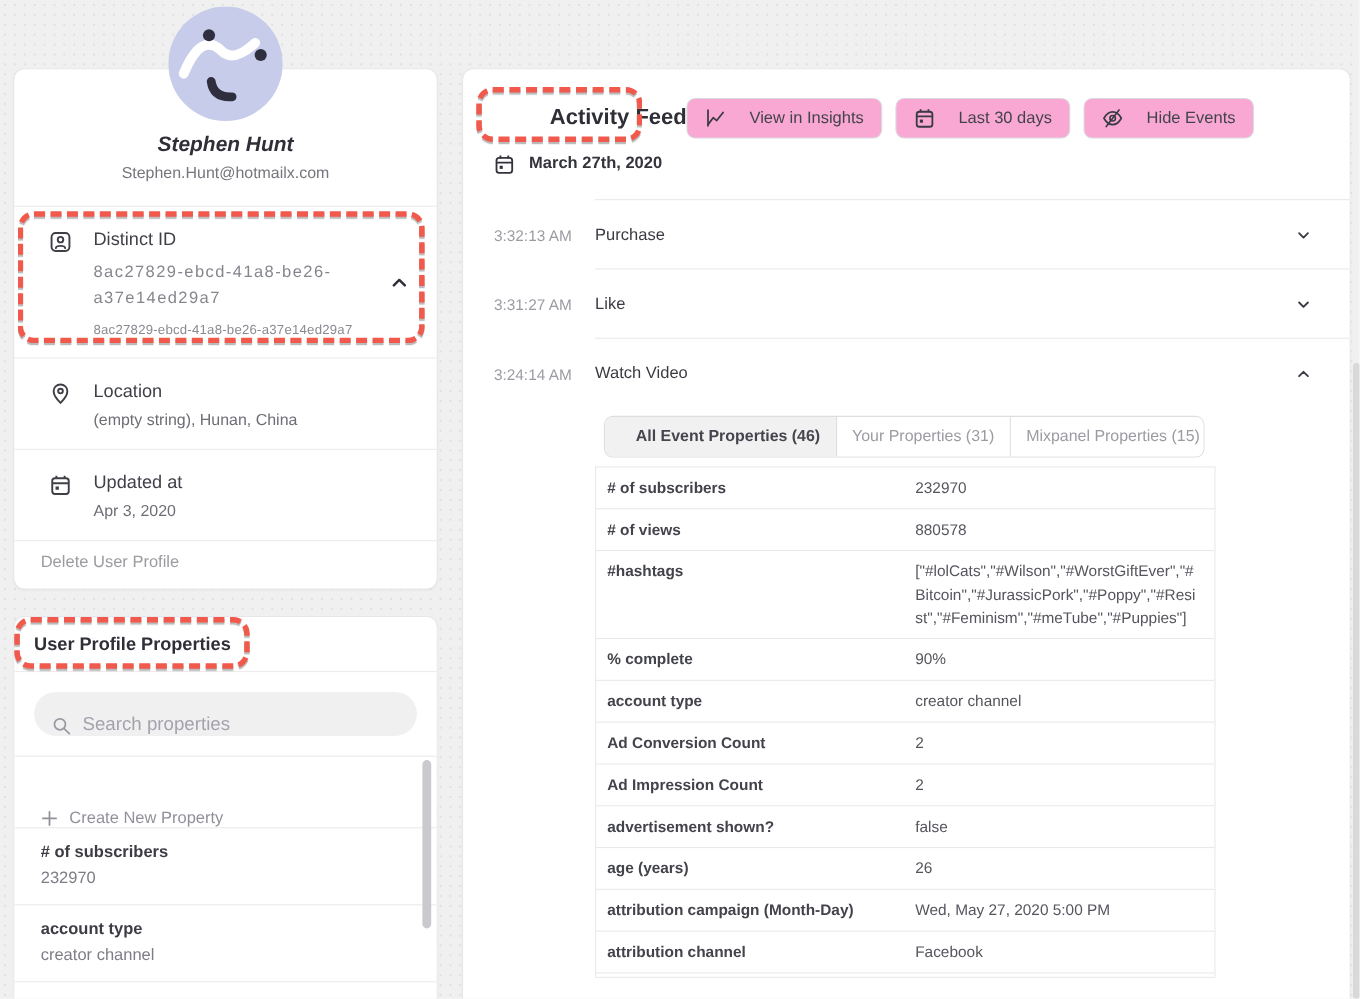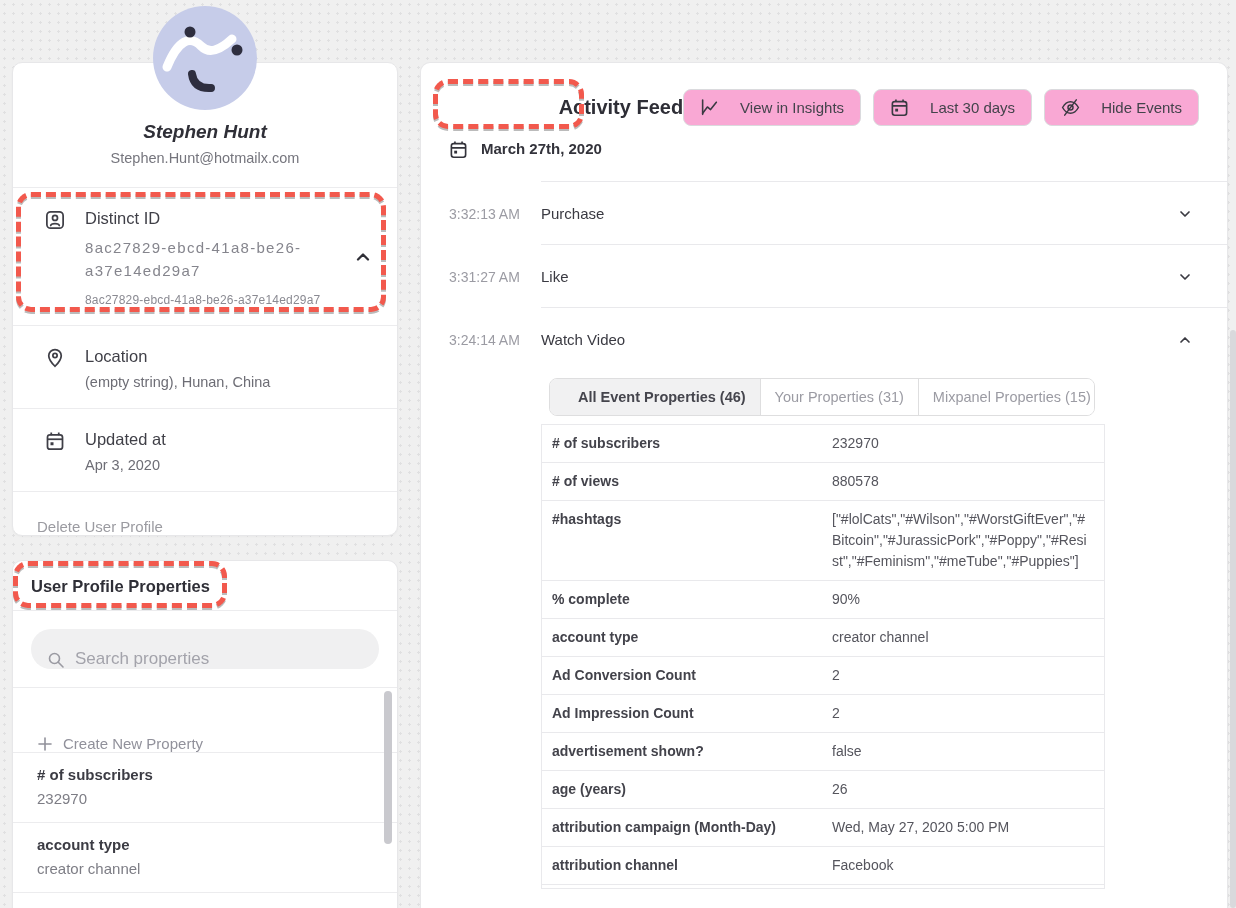--- a/index.html
+++ b/index.html
@@ -27,40 +27,40 @@
   .profile-name { font-size: 19px; font-weight: 700; color: #2f2f37; font-style: italic; }
   .profile-email { margin-top: 7px; font-size: 14.5px; color: #75757d; padding-bottom: 21px; }
   .sect { border-top: 1px solid #ececee; position: relative; }
   .sect-inner { padding: 21px 28px 18px 32px; display: flex; }
   .sect-icon { width: 20px; height: 20px; margin-right: 20px; margin-top: 1px; color: #3f3f47; flex: none; }
   .sect-label { font-size: 16.5px; color: #3f3f47; }
   .sect-value { margin-top: 8px; font-size: 14.5px; color: #6d6d75; }
   .id-value { margin-top: 8px; font-size: 15px; color: #85858d; letter-spacing: 1.3px; line-height: 23px; width: 250px; }
   .id-small { margin-top: 11px; font-size: 12px; color: #8a8a92; letter-spacing: 0.2px; }
   .chev-btn { position: absolute; right: 24px; top: 50%; margin-top: -10px; width: 20px; height: 20px; color: #2f2f37; cursor: pointer; background: none; border: none; }
-  .delete-row { border-top: 1px solid #ececee; padding: 26px 24px; font-size: 15px; color: #9b9ba1; cursor: pointer; }
+  .delete-row { border-top: 1px solid #ececee; padding: 10px 24px; font-size: 15px; color: #9b9ba1; cursor: pointer; }
 
   
   .card2-header { height: 50px; line-height: 50px; padding-left: 18px; font-size: 16.5px; font-weight: 700; color: #2f2f37; border-bottom: 1px solid #ececee; }
   .search-wrap { padding: 18px; border-bottom: 1px solid #ececee; }
   .search-box { display: flex; align-items: flex-end; height: 40px; background: #f0f0f1; border-radius: 20px; padding: 0 16px; }
   .search-box svg { width: 18px; height: 18px; color: #9a9aa2; flex: none; }
   .search-box input { border: none; outline: none; background: transparent; margin-left: 10px; font-size: 17px; color: #3a3a42; width: 100%; font-family: inherit; }
   .search-box input::placeholder { color: #a3a3ab; }
   .create-row { height: 64px; display: flex; align-items: flex-end; padding-left: 24px; color: #91919b; font-size: 15px; cursor: pointer; }
   .create-row svg { width: 16px; height: 16px; margin-right: 10px; }
   .prop-item { padding: 13px 24px 15px 24px; border-top: 1px solid #ececee; }
   .prop-item:first-of-type { border-top: none; }
   .prop-name { font-size: 15px; font-weight: 700; color: #3c3c44; }
   .prop-val { margin-top: 7px; font-size: 15px; color: #7d7d85; }
   .prop-bottom-line { border-top: 1px solid #ececee; }
   .list-scrollbar { position: absolute; right: 5px; top: 130px; width: 8px; height: 153px; border-radius: 4px; background: #c9c9ce; }
 
   
-  .feed-header { display: flex; align-items: center; justify-content: flex-end; padding: 26px 28px 0 20px; }
+  .feed-header { display: flex; align-items: center; justify-content: center; padding: 26px 28px 0 20px; }
   .feed-title { font-size: 20px; font-weight: 700; color: #2e2e36; }
   .btn-row { display: flex; gap: 12px; }
   .btn { display: flex; align-items: center; gap: 21px; height: 37px; padding: 0 16px; background: #f9a8d4; border: 1px solid #dadadd; border-radius: 8px; font-size: 15px; color: #43434b; cursor: pointer; font-family: inherit; }
   .btn svg { width: 19px; height: 19px; color: #3a3a42; }
   .date-row { display: flex; align-items: flex-start; gap: 13px; padding-left: 28px; margin-top: 14px; }
   .date-row svg { width: 19px; height: 19px; color: #33333b; }
   .date-text { font-size: 15px; font-weight: 700; color: #33333b; }
   .feed-divider { border-top: 1px solid #e9e9ec; margin-left: 120px; margin-top: 22px; }
   .event-row { position: relative; height: 63px; display: flex; align-items: center; padding-left: 28px; }
   .event-row .divline { position: absolute; left: 120px; right: 0; bottom: 0; border-top: 1px solid #e9e9ec; }

